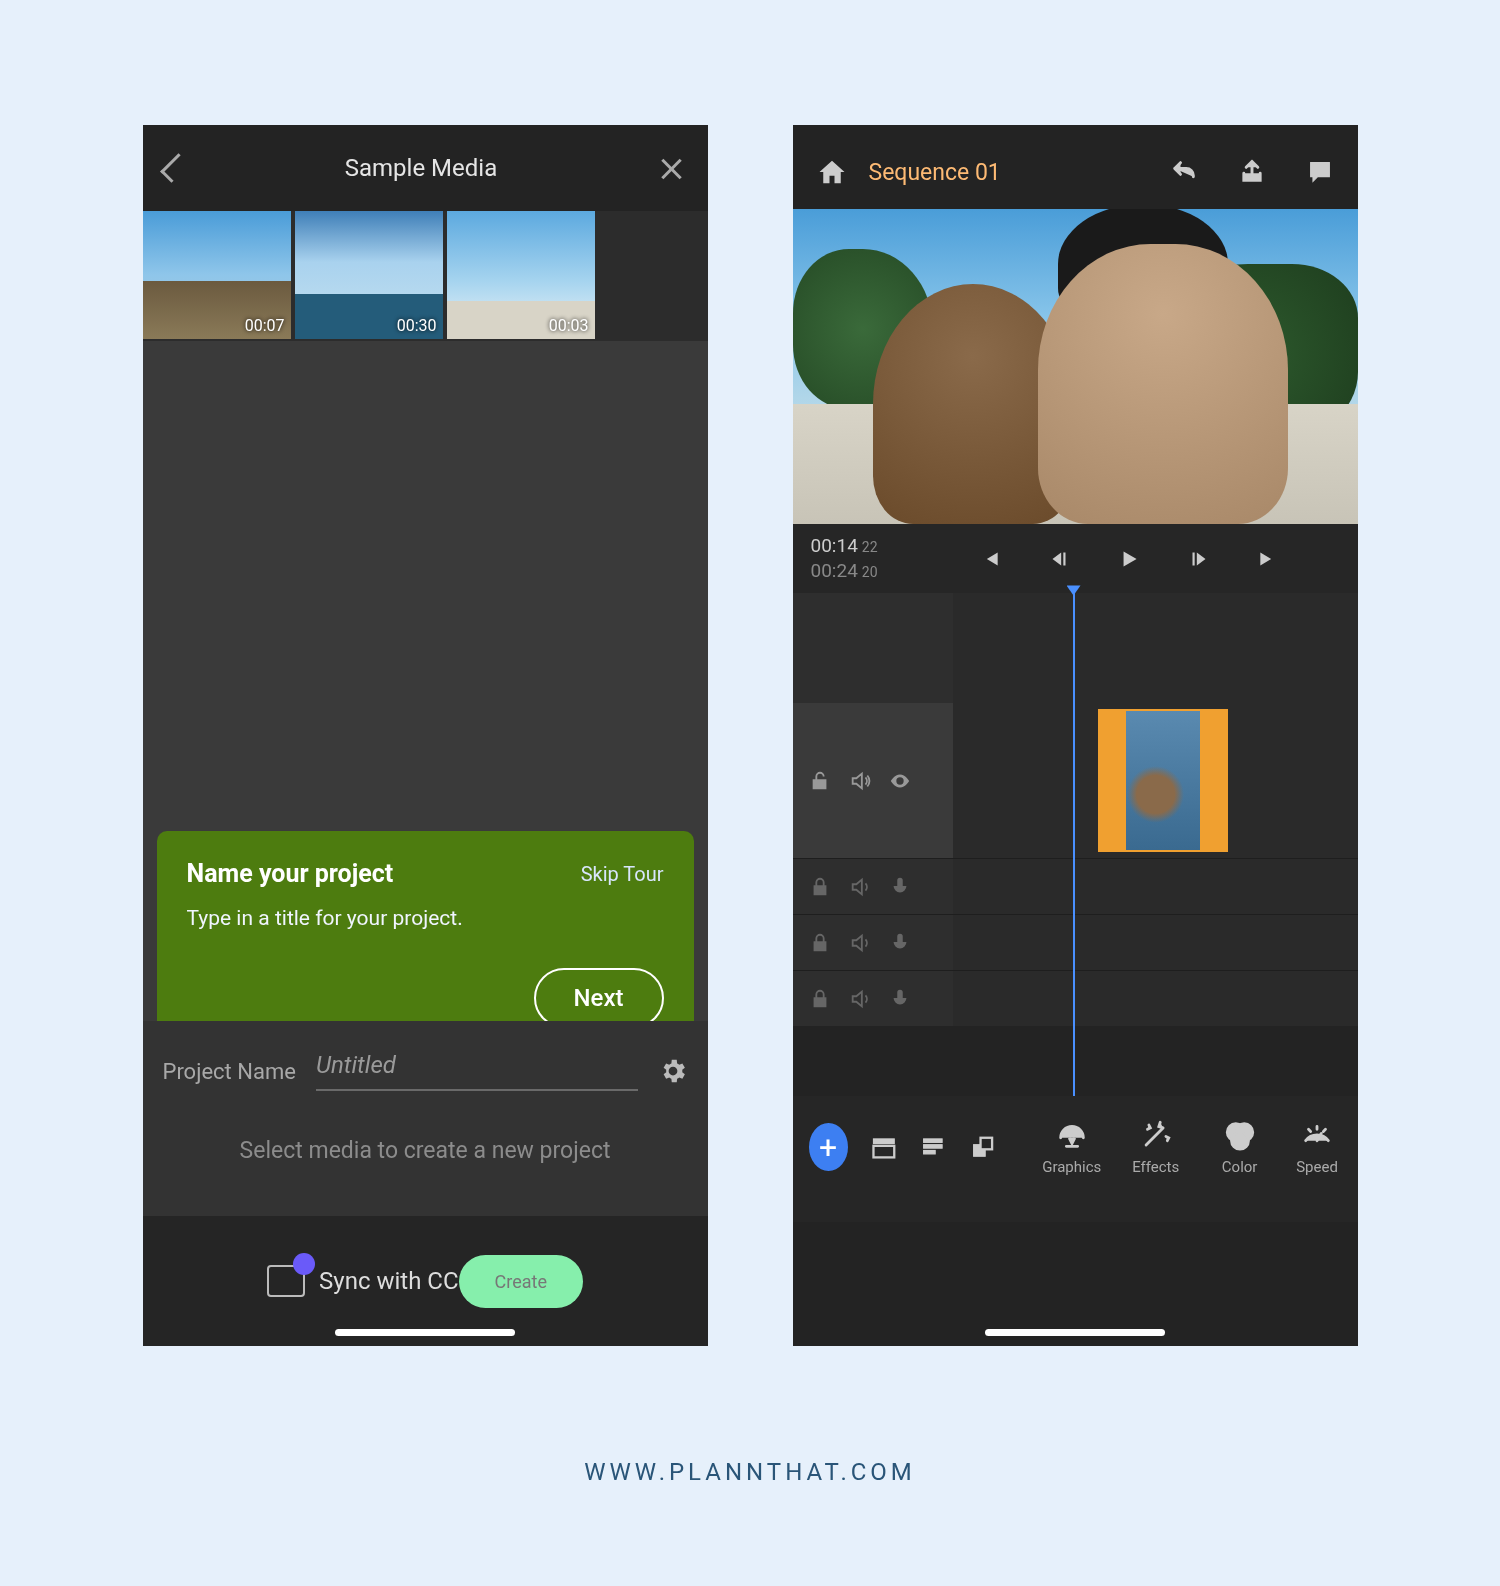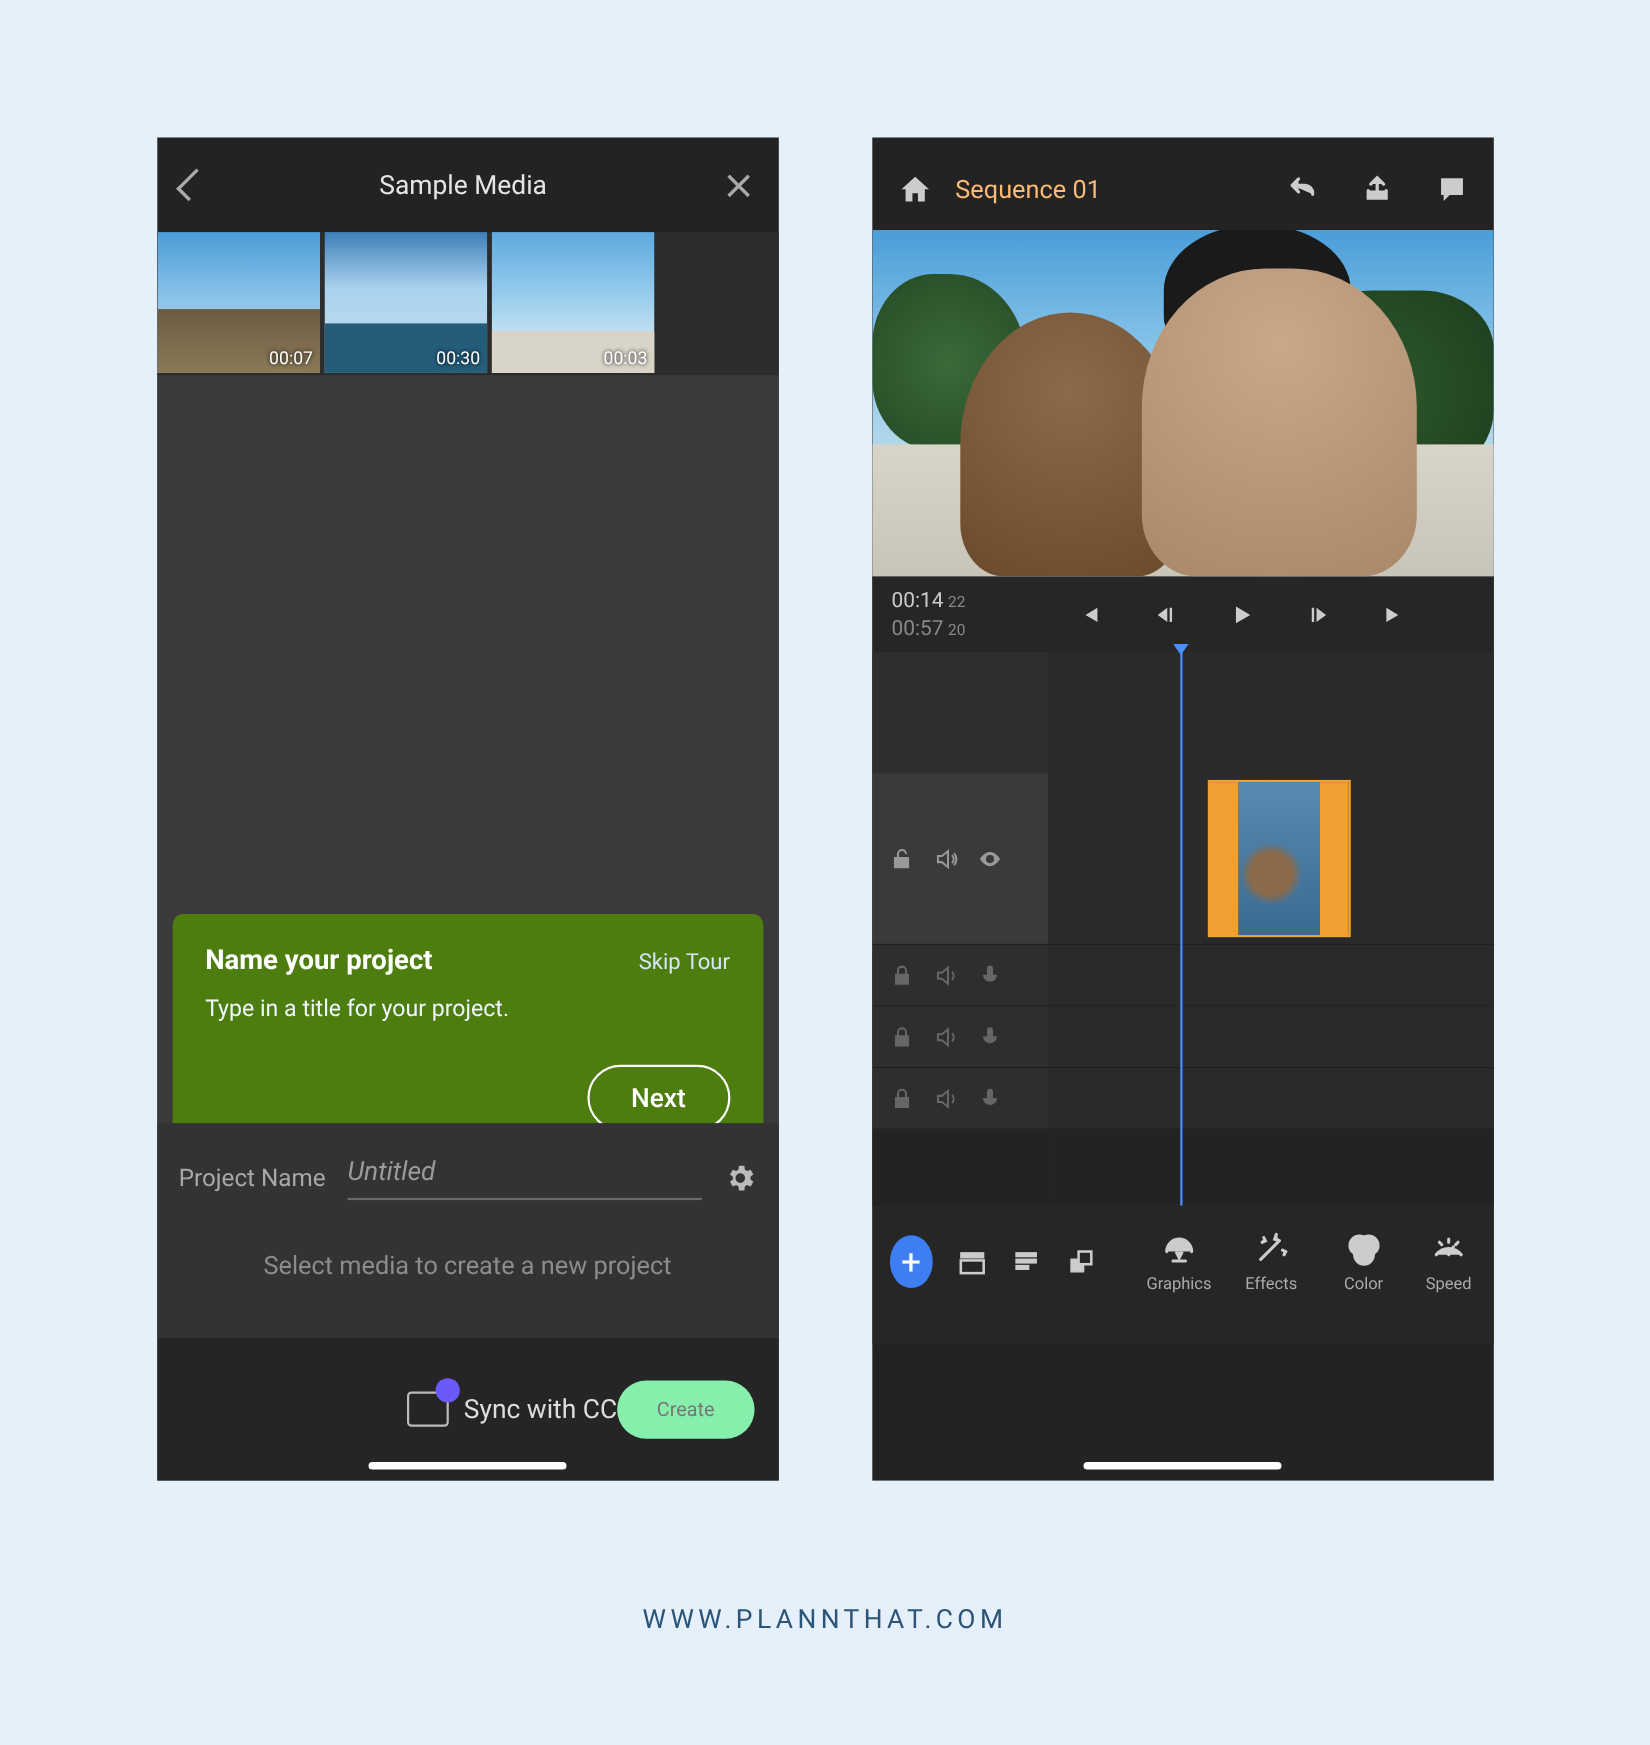--- a/index.html
+++ b/index.html
@@ -136,21 +136,21 @@
     text-align: center;
     padding: 36px 0 52px 0;
     color: #8c8c8c;
     font-size: 23px;
   }
   .left-footer {
     background: #252525;
     height: 130px;
     display:flex;
     align-items:center;
-    justify-content: flex-end;
+    justify-content: center;
     padding: 0 22px;
   }
   .sync-cc {
     display:flex; align-items:center; gap:14px;
     color:#ddd; font-size:24px;
   }
   .cc-icon {
     width: 38px; height: 32px;
     border: 2.5px solid #bbb;
     border-radius: 4px;
@@ -371,21 +371,21 @@
       <div class="ptrees2"></div>
       <div class="ptrees"></div>
       <div class="pbeach"></div>
       <div class="person1"></div>
       <div class="hair"></div>
       <div class="person2"></div>
     </div>
     <div class="playback-bar">
       <div class="timecodes">
         <div><span>00:14</span><span class="sub">22</span></div>
-        <div class="row2"><span>00:57</span><span class="sub">20</span></div>
+        <div class="row2"><span>00:24</span><span class="sub">20</span></div>
       </div>
       <div class="play-controls">
         <div class="pctl"><svg viewBox="0 0 24 24">
               <path d="M6 6v12M20 6l-10 6 10 6z"></path>
             </svg></div>
         <div class="pctl"><svg viewBox="0 0 24 24">
               <path d="M14 6l-8 6 8 6zM18 6h-2v12h2z"></path>
             </svg></div>
         <div class="pctl"><svg viewBox="0 0 24 24">
               <path d="M7 5v14l12-7z"></path>

